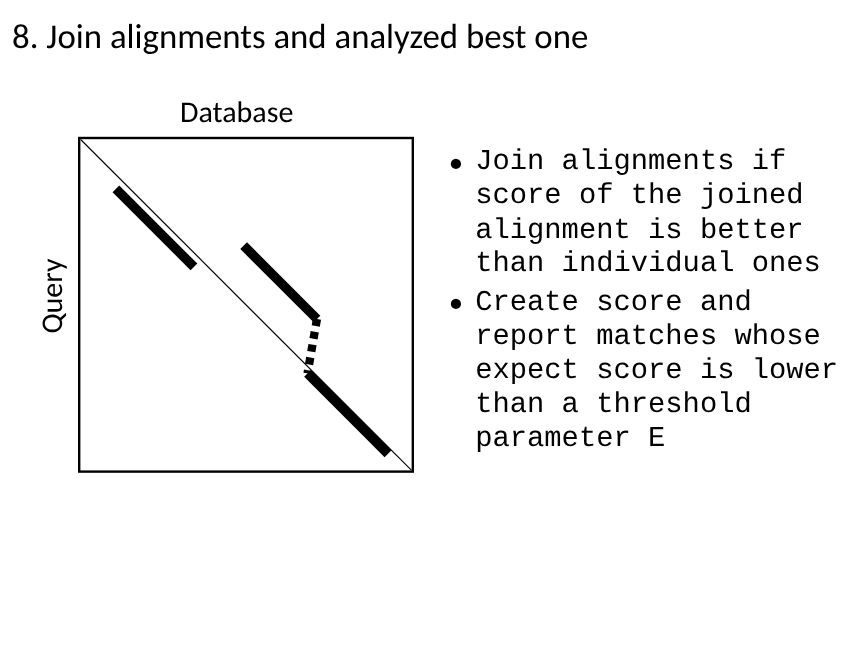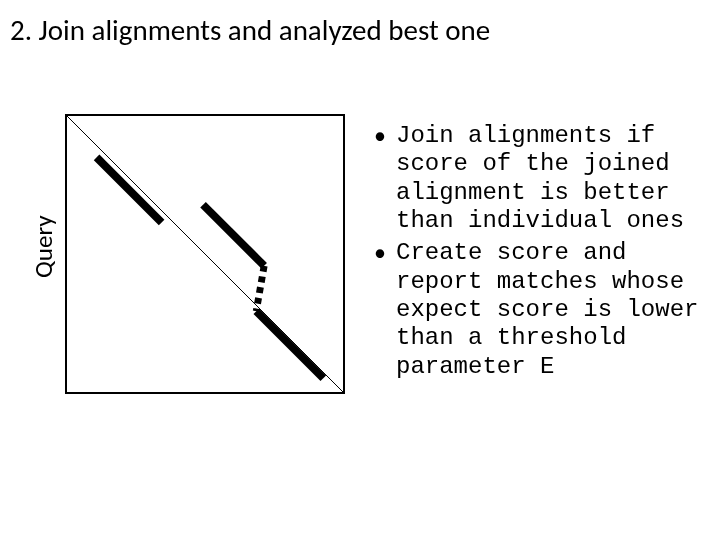--- a/index.html
+++ b/index.html
@@ -69,25 +69,26 @@
     padding-left: 4px;
   }
   .bullet .txt {
     flex: 1;
     font-family: Liberation Mono, monospace;
   }
 </style>
 </head>
 <body>
 
-<div class="title">2. Join alignments and analyzed best one</div>
+<div class="title">8. Join alignments and analyzed best one</div>
 
 <div class="content">
 
   <div class="left-col">
+    <div class="db-label">Database</div>
     <div class="query-label">Query</div>
 
     <div class="diagram">
       <svg class="diag-svg" viewBox="0 0 280 280">
         <line x1="0" y1="0" x2="280" y2="280" stroke="#000" stroke-width="1"></line>
         <line x1="30" y1="42" x2="96" y2="108" stroke="#000" stroke-width="8" stroke-linecap="butt"></line>
         <line x1="138" y1="90" x2="200" y2="152" stroke="#000" stroke-width="8" stroke-linecap="butt"></line>
         <line x1="200" y1="152" x2="192" y2="198" stroke="#000" stroke-width="7" stroke-linecap="butt" stroke-dasharray="6,5"></line>
         <line x1="192" y1="198" x2="260" y2="266" stroke="#000" stroke-width="8" stroke-linecap="butt"></line>
       </svg>

